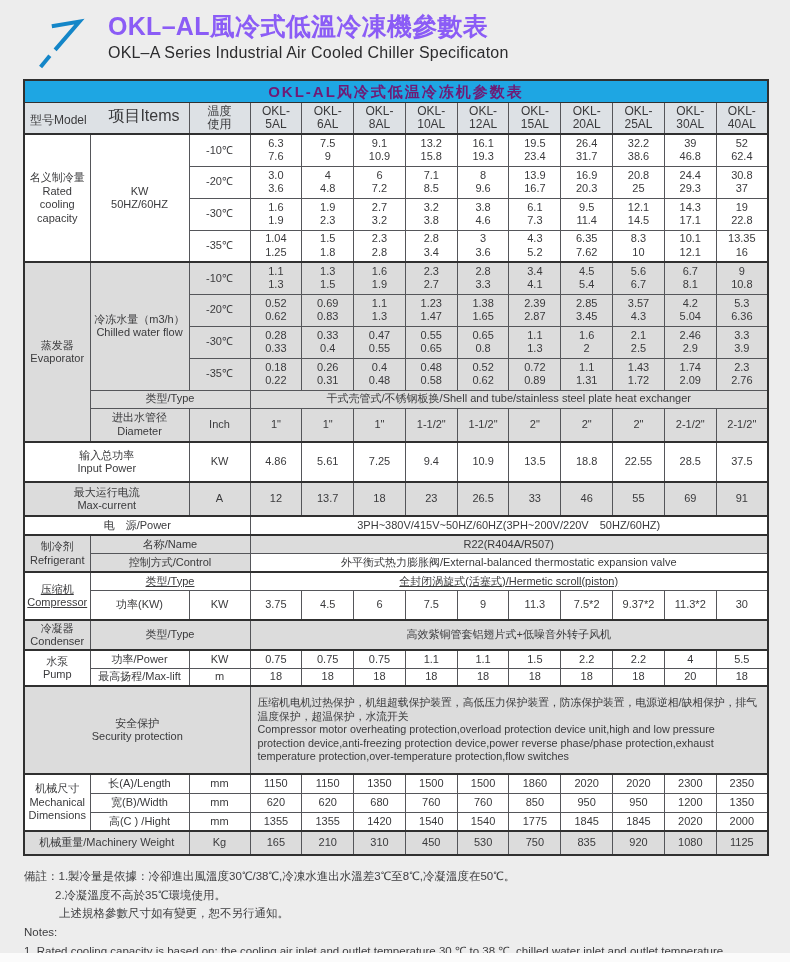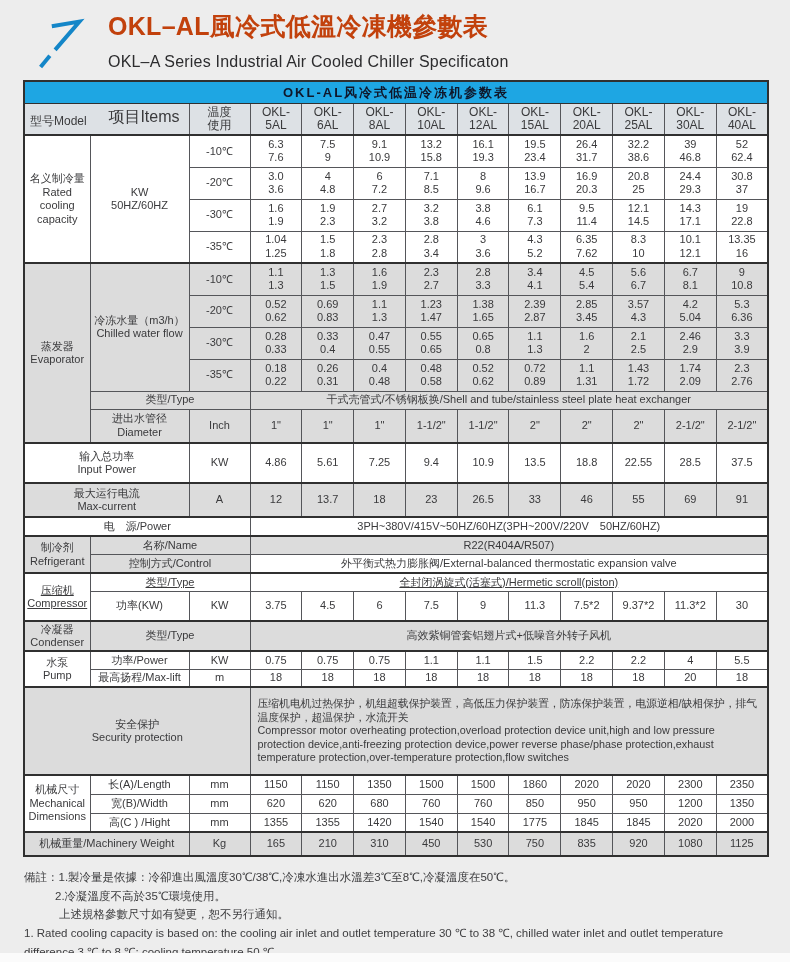--- a/index.html
+++ b/index.html
@@ -10,37 +10,37 @@
   html,body{margin:0;padding:0;}
   body{
     width:790px;height:962px;overflow:hidden;position:relative;
     background:var(--page-bg);color:var(--text);
     font-family:"Liberation Sans", sans-serif;
   }
   .title-block{display:flex;align-items:flex-start;padding:10px 0 0 36px;}
   .arrow-wrap{width:58px;height:56px;flex:0 0 auto;margin-top:4px;}
   .arrow-wrap svg{width:100%;height:100%;}
   .titles{margin-left:14px;}
-  .page-title{font-size:25px;font-weight:700;color:#c2410c;margin:0;letter-spacing:0.3px;}
-  .page-subtitle{font-size:16px;font-weight:400;color:#2c2c2e;margin-top:10px;letter-spacing:0.2px;}
+  .page-title{font-size:25px;font-weight:700;color:#8b5cf6;margin:0;letter-spacing:0.3px;}
+  .page-subtitle{font-size:16px;font-weight:400;color:#2c2c2e;margin-top:1px;letter-spacing:0.2px;}
 
   table{
     border-collapse:collapse;table-layout:fixed;width:744px;
     margin:9px 0 0 23px;border:2px solid var(--border-dark);
     background:#fff;
   }
   th,td{
     border:1px solid var(--border-light);
     padding:0 2px;text-align:center;vertical-align:middle;
     font-size:11px;font-weight:400;line-height:1.2;overflow:hidden;
     color:var(--text);
   }
   .ln{pointer-events:none;}
   th.banner{
-    background:var(--banner-blue);color:#0f172a;font-size:13px;font-weight:700;
+    background:var(--banner-blue);color:#701a75;font-size:15px;font-weight:700;
     height:21px;letter-spacing:2px;border-color:var(--border-dark);
   }
   tr.colhead th{background:var(--header-row-bg);height:30px;font-size:12px;}
   tr.colhead th .ln{line-height:13px;}
   th.corner{
     position:relative;
     background-color:var(--header-row-bg);
     background-image:linear-gradient(to bottom right,
       transparent calc(50% - 1px), #62666c calc(50% - 1px),
       #62666c calc(50% + 0.2px), transparent calc(50% + 0.2px));
@@ -987,17 +987,18 @@
           <div class="ln">1125</div>
         </td>
       </tr>
     </tbody>
 </table>
 
 <div class="notes">
   <div>備註：1.製冷量是依據：冷卻進出風溫度30℃/38℃,冷凍水進出水溫差3℃至8℃,冷凝溫度在50℃。</div>
   <div class="indent1">2.冷凝溫度不高於35℃環境使用。</div>
   <div class="indent2">上述規格參數尺寸如有變更，恕不另行通知。</div>
+  <div>Notes:</div>
   <div>1. Rated cooling capacity is based on: the cooling air inlet and outlet temperature 30 ℃ to 38 ℃, chilled water inlet and outlet temperature</div>
   <div>difference 3 ℃ to 8 ℃; cooling temperature 50 ℃.</div>
 </div>
 
 <div class="bottom-strip"></div>
 
 </body></html>

